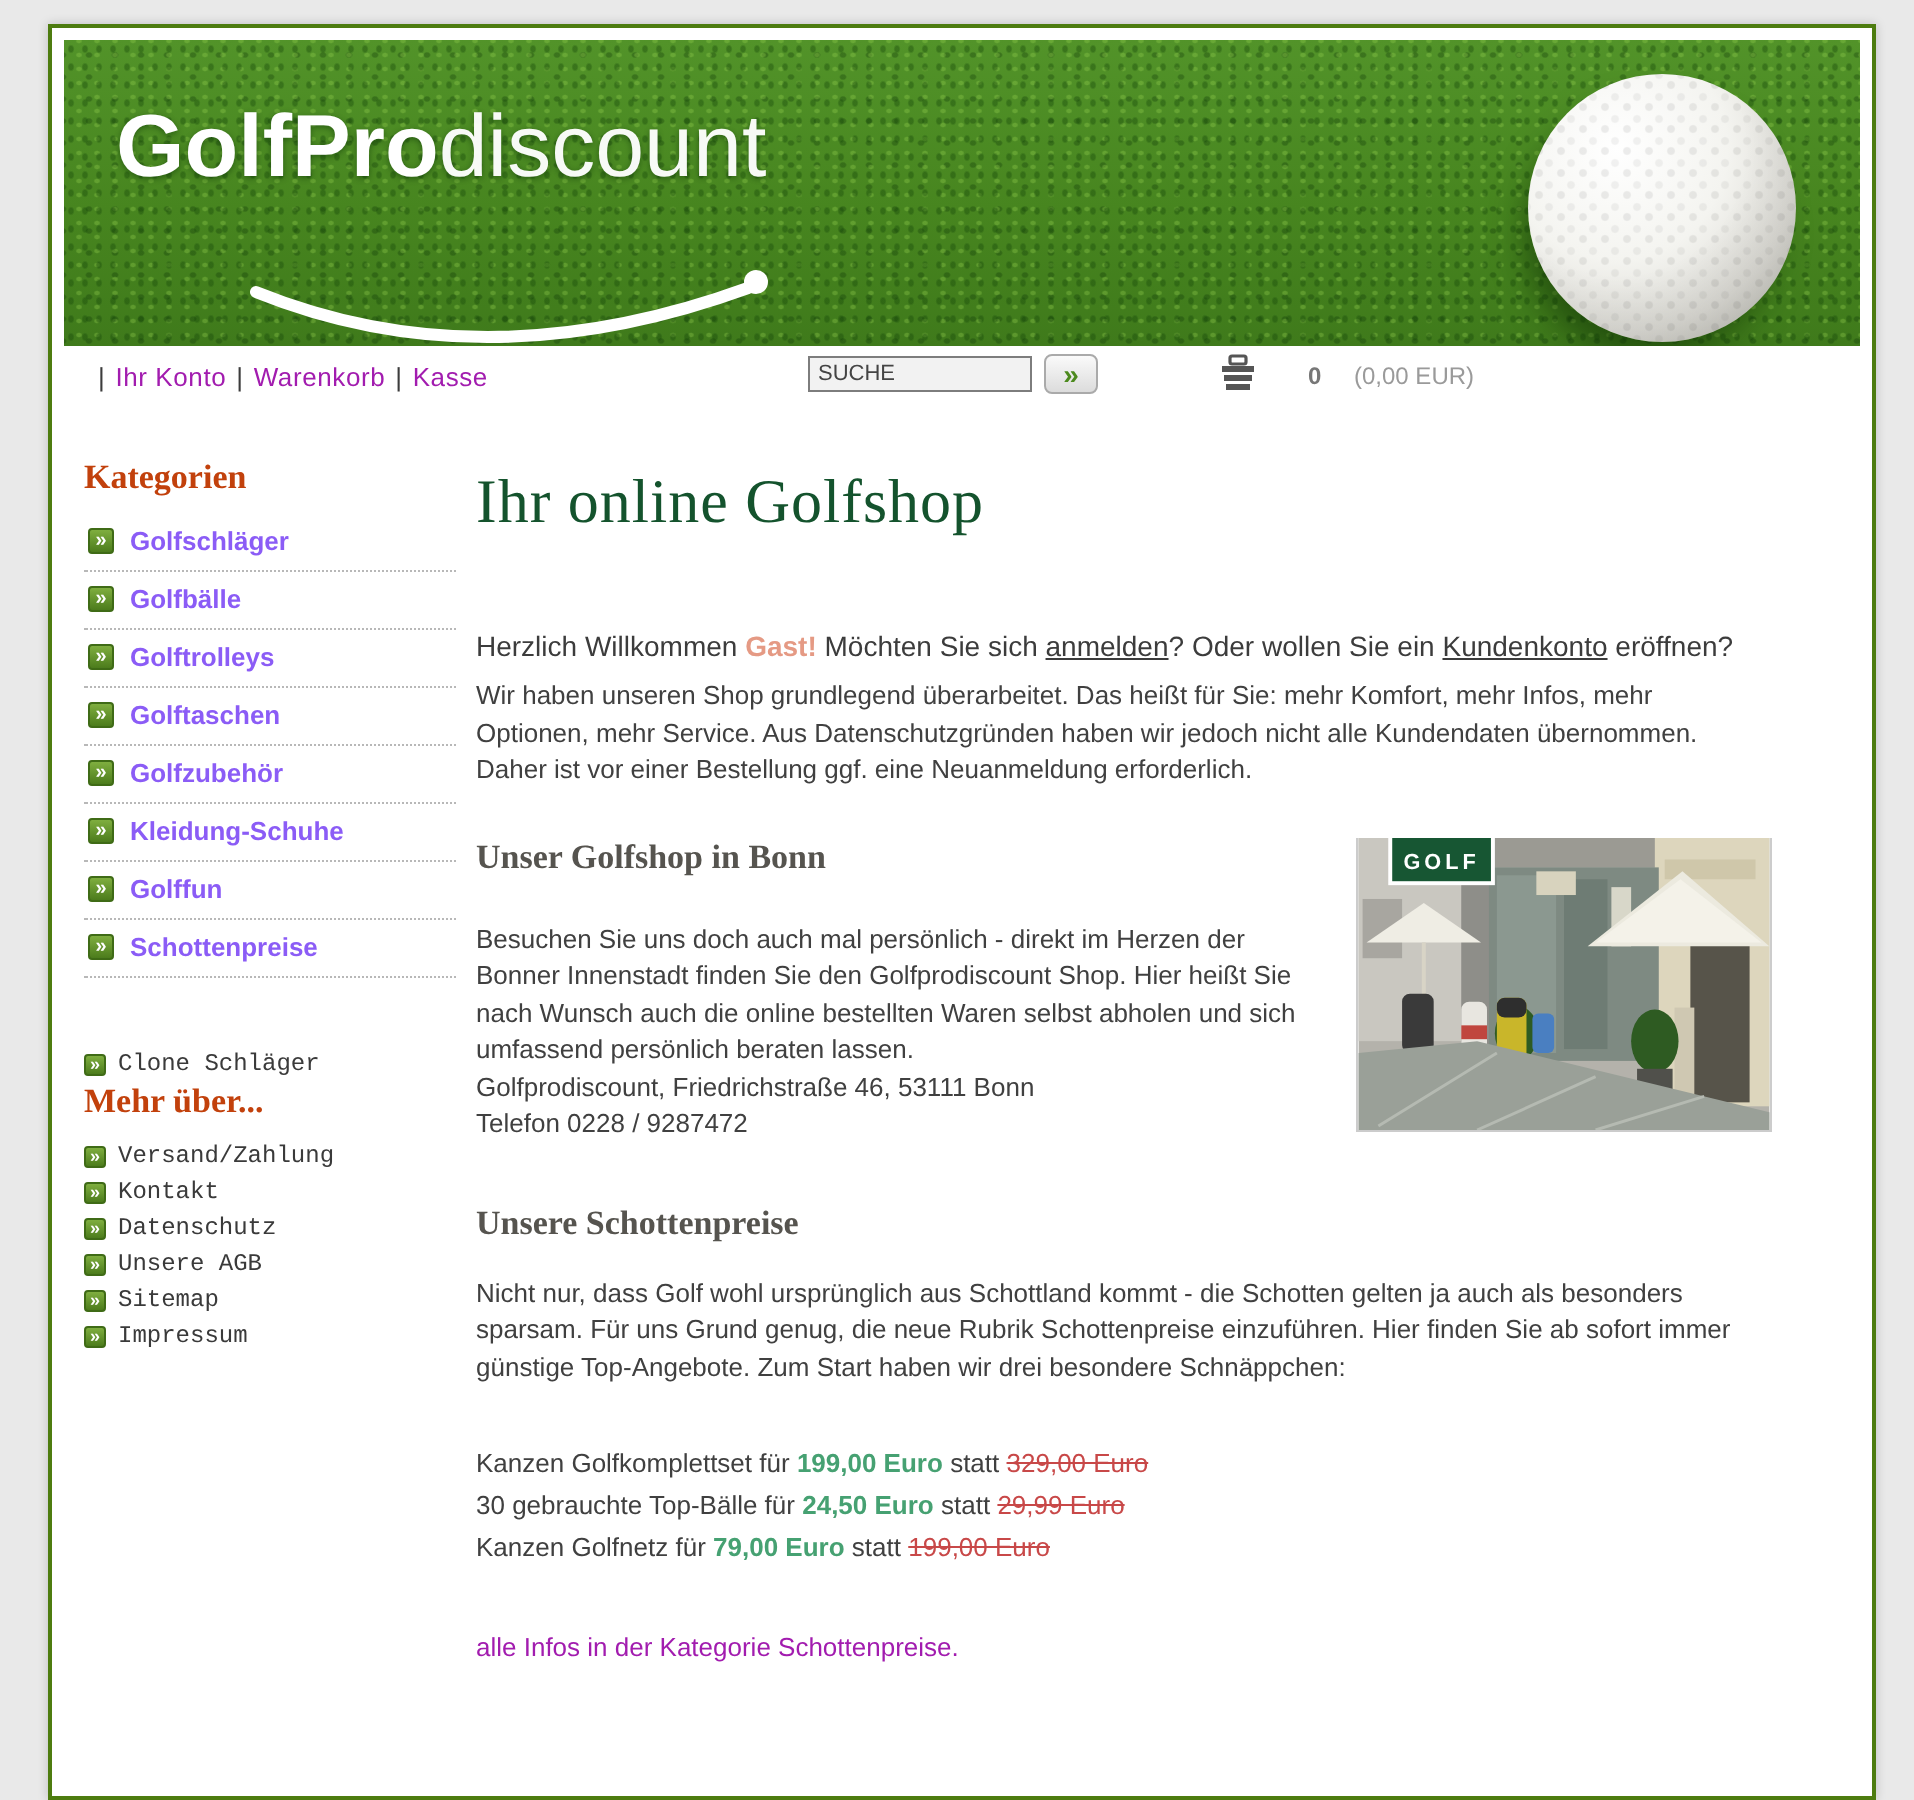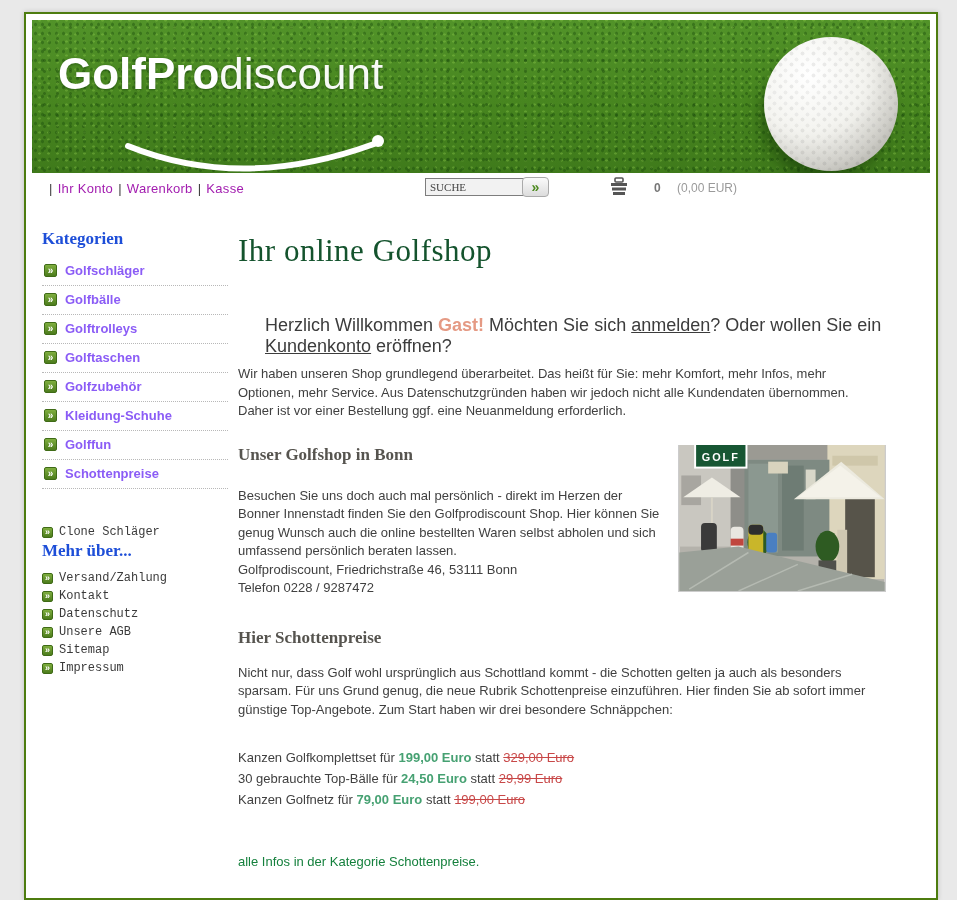--- a/index.html
+++ b/index.html
@@ -35,67 +35,67 @@
     background-position:0 0, 0 0, 5px 6px, 0 0;
     box-shadow:-6px 12px 16px -4px rgba(12,45,4,0.55); }
 
   
   .navbar { position:relative; height:30px; color:#3c3c3c; font-size:13px; }
   .nav-links { position:absolute; left:12px; top:8px; letter-spacing:0.3px; }
   .nav-links a { color:#a21caf; text-decoration:none; cursor:pointer; }
   .sep { color:#3c3c3c; padding:0 5px; }
   .search { position:absolute; left:372px; top:5px; width:112px; height:18px;
             border:1px solid #7d7d7d; background:#f2f2f2; font-size:11px;
-            color:#444; padding:0 4px; font-family:Liberation Serif, serif;margin-left:21px; }
+            color:#444; padding:0 4px; font-family:Liberation Sans, sans-serif; }
   .search-btn { position:absolute; left:490px; top:4px; width:27px; height:20px;
             border:1px solid #aaa; border-radius:4px;
             background:linear-gradient(#fafafa,#dcdcdc); cursor:pointer;
             color:#4c8a1e; font-weight:bold; font-size:14px; line-height:16px; }
   .basket { position:absolute; left:574px; top:4px; }
   .count { position:absolute; left:622px; top:8px; font-weight:bold; color:#777; font-size:12px; }
   .total { position:absolute; left:645px; top:8px; color:#9a9a9a; font-size:12px; }
 
   
   .content { display:flex; }
   aside { width:206px; padding:26px 10px 0 10px; }
   main  { flex:1; padding:16px 44px 0 0; }
 
   .side-title { font-family:"Liberation Serif", serif; font-weight:bold;
-                font-size:17px; color:#1d4ed8; margin-bottom:8px; }
+                font-size:17px; color:#c2410c; margin-bottom:8px; }
   .icon-sq { display:inline-block; width:13px; height:13px; border-radius:2px;
              background:linear-gradient(#7fae3f,#4c7c1c); border:1px solid #3f6b16;
              color:#fff; font-size:10px; font-weight:bold; line-height:11px;
              text-align:center; margin-right:8px; flex:none; }
   .icon-sq.small { width:11px; height:11px; font-size:9px; line-height:9px; margin-right:6px; }
   .cat-item { display:flex; align-items:center; padding:6px 0 7px 2px;
               border-bottom:1px dotted #b8b8b8; cursor:pointer; }
   .cat-item:last-child { border-bottom:none; }
   .cat-item .lbl { font-weight:bold; font-size:13px; color:#8b5cf6; }
   .info-block { margin-top:34px; }
   .info-item { display:flex; align-items:center; padding:2px 0; cursor:pointer; }
   .info-item .lbl { font-size:12px; color:#3a3a3a;font-family:Liberation Mono, monospace; }
   .more-block { }
 
   
   .page-title { font-family:"Liberation Serif", serif; font-weight:normal;
                 font-size:31px; color:#14532d; letter-spacing:0.5px; margin:14px 0 0 0; }
-  .welcome { margin-top:46px; font-size:18px; color:#3c3c3c;margin-left:27px; }
+  .welcome { margin-top:46px; font-size:14px; color:#3c3c3c; }
   .guest { font-weight:bold; }
   .welcome a { color:#3c3c3c; text-decoration:underline; cursor:pointer; }
   h2.sec { font-family:"Liberation Serif", serif; font-weight:bold; font-size:17px;
            color:#56544f; margin-top:25px; }
   .para { font-size:13px; color:#404040; line-height:18.5px; margin-top:8px; }
   .sec-bonn { margin-top:24px; overflow:hidden; }
   .shop-photo { float:right; margin:-10px 0 6px 12px; border:1px solid #ccc; }
   .sec-bonn .para { margin-top:22px; }
   .addr { font-size:13px; color:#404040; line-height:18.5px; }
   .offers { margin-top:28px; font-size:13px; color:#404040; line-height:21px; }
   .price-new { color:#46a172; font-weight:bold; }
   .price-old { color:#c84848; text-decoration:line-through; }
-  .footer-note { margin-top:44px; font-size:13px; color:#15803d; }
+  .footer-note { margin-top:32px; font-size:13px; color:#a21caf; }
 </style>
 </head>
 <body>
 
 <div class="page">
 
   <div class="header">
     <div class="logo"><span class="logo-bold">GolfPro</span><span class="logo-light">discount</span>
       <svg class="swoosh" width="300" height="60" viewBox="0 0 300 60">
         <path d="M6,16 Q120,62 252,14" fill="none" stroke="#ffffff" stroke-width="6" stroke-linecap="round"></path>
@@ -239,27 +239,27 @@
           <rect x="70" y="90" width="15" height="10" rx="4" fill="#2e2e2e"></rect>
           <rect x="88" y="98" width="11" height="20" rx="3" fill="#4a7fc1"></rect>
           <circle cx="62" cy="134" r="5" fill="#333" stroke="#888" stroke-width="1.5"></circle>
           <circle cx="84" cy="138" r="6" fill="#333" stroke="#888" stroke-width="1.5"></circle>
           <polygon points="0,157 0,118 60,112 208,148 208,157" fill="#9aa098"></polygon>
           <line x1="10" y1="155" x2="70" y2="118" stroke="#b5bab2" stroke-width="1.5"></line>
           <line x1="60" y1="157" x2="120" y2="130" stroke="#b5bab2" stroke-width="1.5"></line>
           <line x1="120" y1="157" x2="175" y2="140" stroke="#b5bab2" stroke-width="1.5"></line>
         </svg>
         <h2 class="sec" style="margin-top:0;">Unser Golfshop in Bonn</h2>
-        <p class="para">Besuchen Sie uns doch auch mal persönlich - direkt im Herzen der Bonner Innenstadt finden Sie den Golfprodiscount Shop. Hier können Sie genug Wunsch auch die online bestellten Waren selbst abholen und sich umfassend persönlich beraten lassen.</p>
+        <p class="para">Besuchen Sie uns doch auch mal persönlich - direkt im Herzen der Bonner Innenstadt finden Sie den Golfprodiscount Shop. Hier heißt Sie nach Wunsch auch die online bestellten Waren selbst abholen und sich umfassend persönlich beraten lassen.</p>
         <div class="addr">Golfprodiscount, Friedrichstraße 46, 53111 Bonn</div>
         <div class="addr">Telefon 0228 / 9287472</div>
       </section>
 
       <section>
-        <h2 class="sec" style="margin-top:30px;">Hier Schottenpreise</h2>
+        <h2 class="sec" style="margin-top:30px;">Unsere Schottenpreise</h2>
         <p class="para" style="margin-top:16px;">Nicht nur, dass Golf wohl ursprünglich aus Schottland kommt - die Schotten gelten ja auch als besonders sparsam. Für uns  Grund genug, die neue Rubrik Schottenpreise einzuführen. Hier finden Sie ab sofort immer günstige Top-Angebote. Zum Start haben wir drei besondere Schnäppchen:</p>
 
         <div class="offers">
           <div><span>Kanzen Golfkomplettset für</span> <span class="price-new">199,00 Euro</span> <span>statt</span> <span class="price-old">329,00 Euro</span></div>
           <div><span>30 gebrauchte Top-Bälle für</span> <span class="price-new">24,50 Euro</span> <span>statt</span> <span class="price-old">29,99 Euro</span></div>
           <div><span>Kanzen Golfnetz für</span> <span class="price-new">79,00 Euro</span> <span>statt</span> <span class="price-old">199,00 Euro</span></div>
         </div>
 
         <p class="footer-note">alle Infos in der Kategorie Schottenpreise.</p>
       </section>

